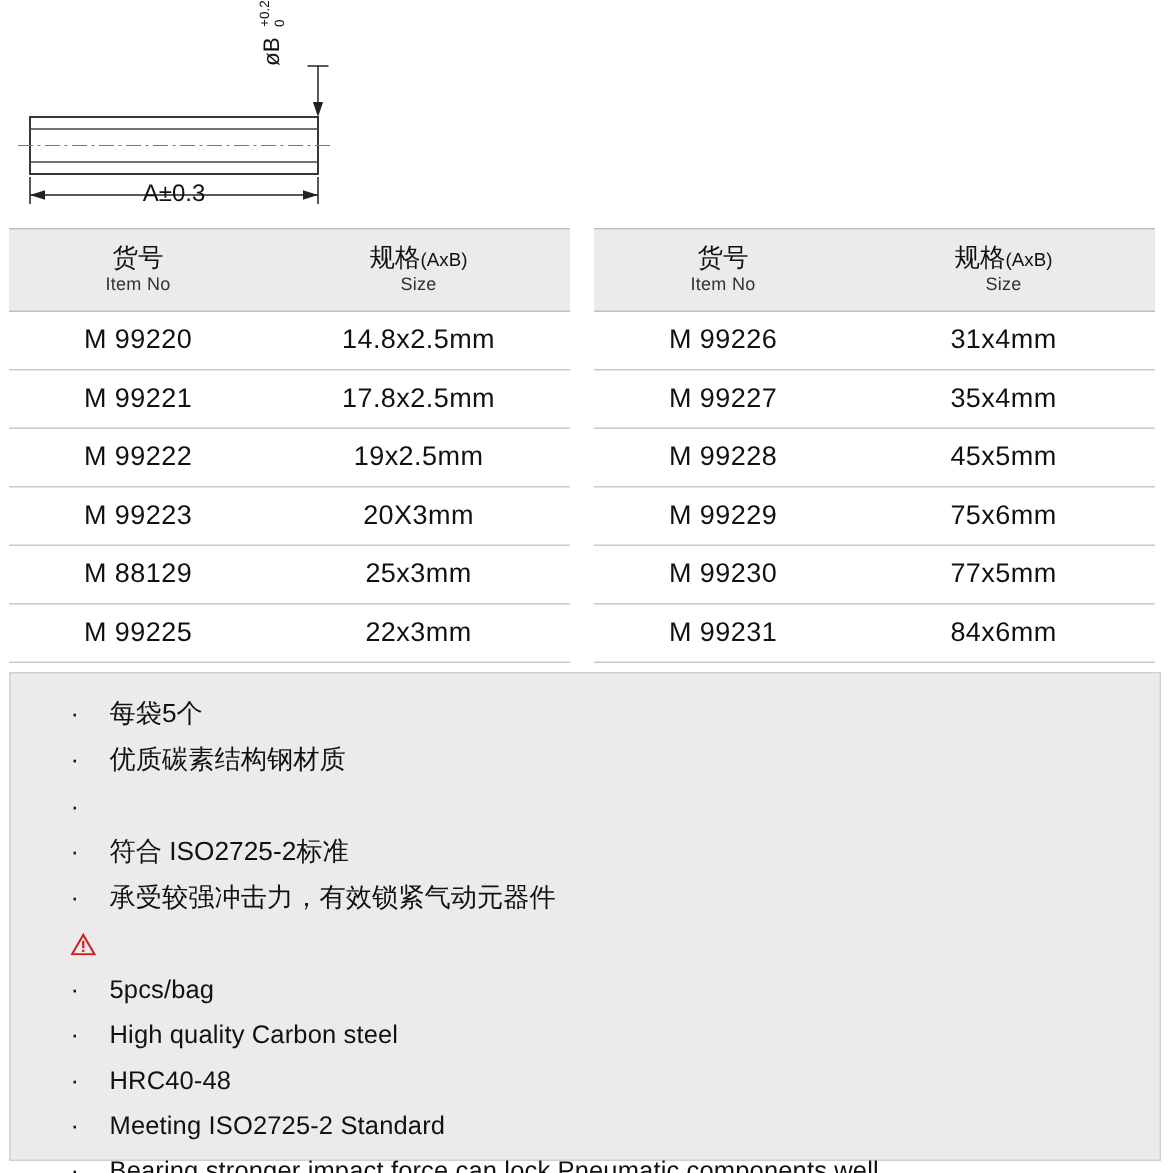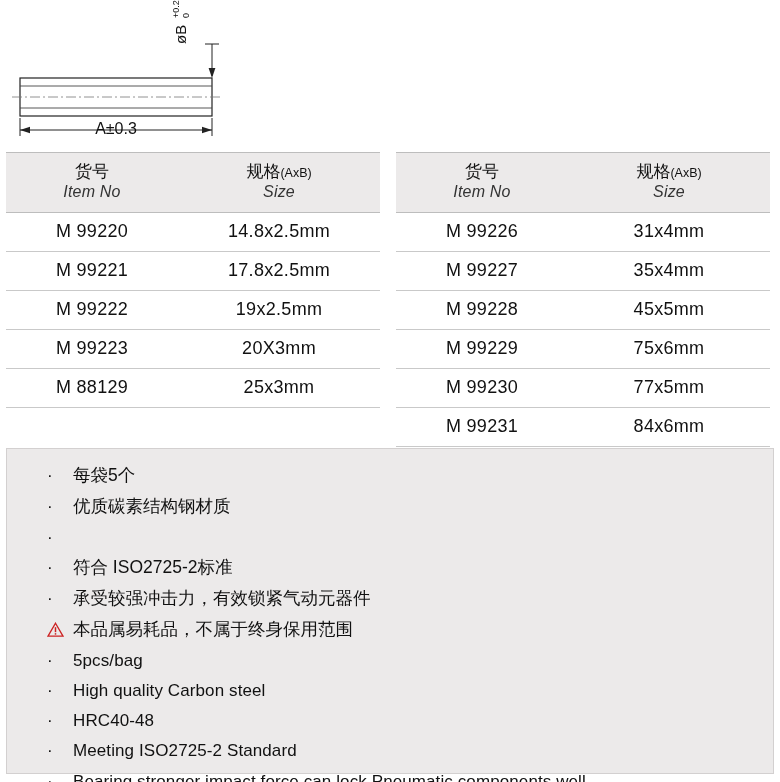--- a/index.html
+++ b/index.html
@@ -62,25 +62,24 @@
     display: block;
     font-size: 17px;
     color: #111;
     line-height: 1.25;
   }
   .th-cn .paren {
     font-size: 12.5px;
   }
   .th-en {
     display: block;
-    font-size: 16px;
+    font-size: 12px;
     color: #333;
     line-height: 1.3;
     letter-spacing: .2px;
-    font-style: italic;
   }
   table.spec tbody td {
     padding: 8px 0 9px 0;
     font-size: 18px;
     color: #111;
     letter-spacing: .3px;
   }
   table.spec tbody tr:last-child td { border-bottom: 1px solid #c9c9c9; }
 
   
@@ -197,20 +196,24 @@
             <td>19x2.5mm</td>
           </tr>
           <tr>
             <td>M 99223</td>
             <td>20X3mm</td>
           </tr>
           <tr>
             <td>M 88129</td>
             <td>25x3mm</td>
           </tr>
+          <tr>
+            <td>M 99225</td>
+            <td>22x3mm</td>
+          </tr>
         </tbody>
       </table>
     </div>
 
     <div class="table-wrap right">
       <table class="spec">
         <colgroup>
             <col class="c1">
             <col class="c2">
           </colgroup>
@@ -284,21 +287,20 @@
     </div>
 
     <div class="note cn">
       <span class="marker">
         <svg class="warn-tri" viewBox="0 0 20 18">
           <polygon points="10,1.5 19,17 1,17" fill="none" stroke="#cc2222" stroke-width="1.6"></polygon>
           <rect x="9.1" y="6.2" width="1.8" height="6" fill="#cc2222"></rect>
           <rect x="9.1" y="13.4" width="1.8" height="1.8" fill="#cc2222"></rect>
         </svg>
       </span>
-      <span class="text">本品属易耗品，不属于终身保用范围</span>
     </div>
 
     <div class="note en">
       <span class="marker">·</span>
       <span class="text">5pcs/bag</span>
     </div>
 
     <div class="note en">
       <span class="marker">·</span>
       <span class="text">High quality Carbon steel</span>

